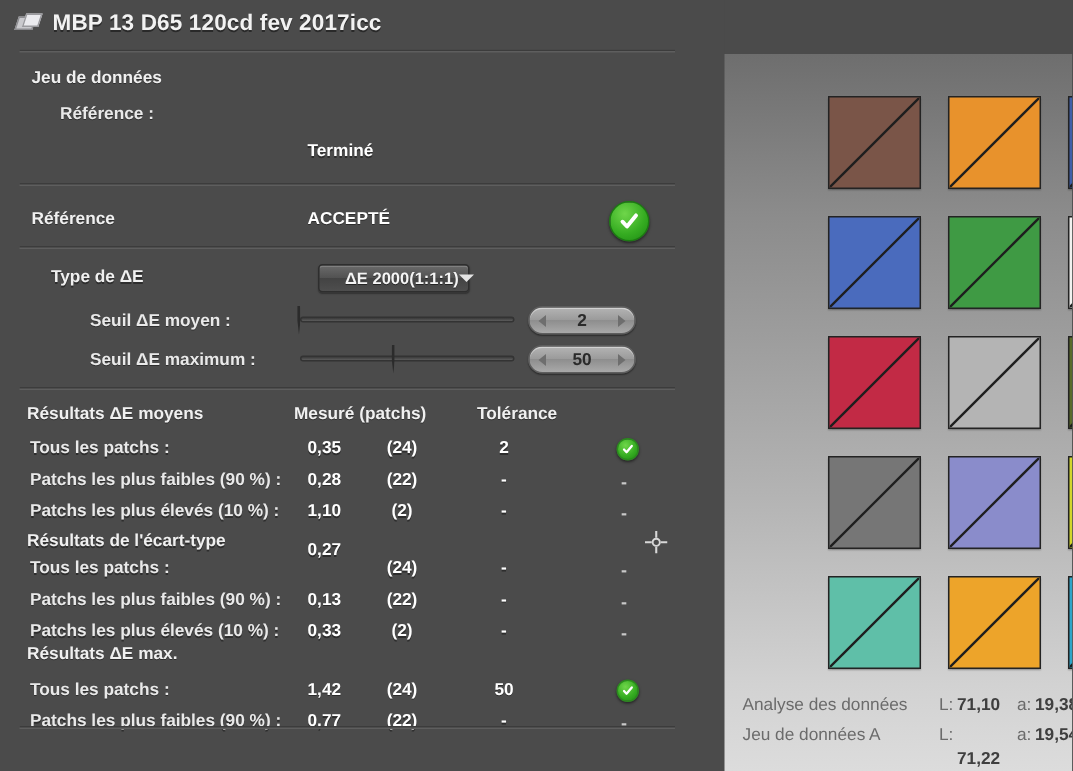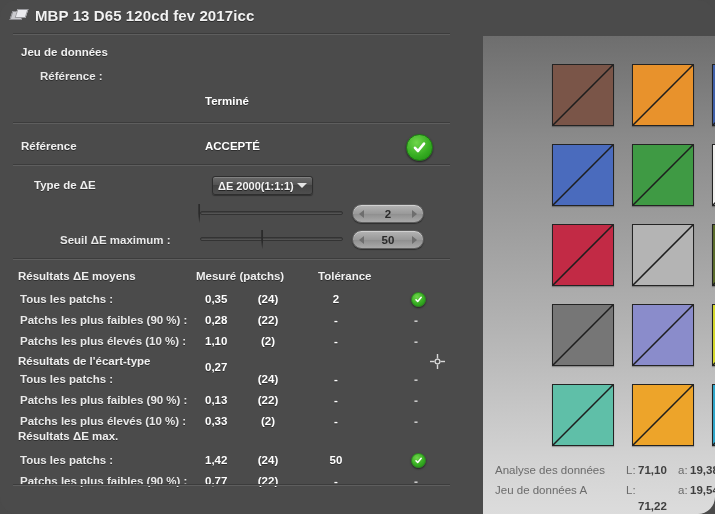--- a/index.html
+++ b/index.html
@@ -7,21 +7,20 @@
     width: 715px; height: 514px;
     overflow: hidden;
     background: #4a4a4a;
     font-family: "Liberation Sans", sans-serif;
   }
   #root {
     position: relative;
     width: 715px; height: 514px;
     background: #4b4b4b;
     overflow: hidden;
-    border-radius: 17px;
   }
 
   
   .left-panel {
     position: absolute;
     left: 0; top: 0;
     width: 483px; height: 514px;
     background: #4b4b4b;
   }
 
@@ -114,21 +113,21 @@
   
   .dropdown {
     position: absolute;
     height: 19px;
     border-radius: 3px;
     background: linear-gradient(to bottom, #6a6a6a 0%, #525252 48%, #434343 50%, #4e4e4e 100%);
     border: 1px solid #2e2e2e;
     box-shadow: inset 0 1px 0 rgba(255,255,255,0.16), 0 1px 1px rgba(0,0,0,0.35);
     display: flex; align-items: center;
     box-sizing: border-box;
-    padding: 0 5px;
+    padding: 0 17px;
   }
   .dropdown .dd-text {
     font-size: 11px; font-weight: bold; color: #f4f4f4;
     text-shadow: 0 1px 0 rgba(0,0,0,0.5);
     white-space: nowrap;
   }
   .dd-arrow {
     margin-left: auto;
     width: 0; height: 0;
     border-left: 5px solid transparent;
@@ -263,20 +262,21 @@
 
     <div class="divider" style="top:164px;"></div>
 
     <div class="sec-title" style="left:34px; top:179px;">Type de ΔE</div>
 
     <div class="dropdown" style="left:212px; top:176px; width:101px;">
       <span class="dd-text">ΔE 2000(1:1:1)</span>
       <span class="dd-arrow"></span>
     </div>
 
+    <div class="lbl-r" style="left:60px; top:208px; width:135px;">Seuil ΔE moyen :</div>
     <div class="slider-track" style="left:200px; top:211px; width:143px;">
       <span class="slider-thumb" id="thumb-mean" style="left: -2.71px; top: -7px;"><span class="tshape"></span></span>
     </div>
     <div class="stepper" style="left:352px; top:204px;">
       <span class="st-arrow left"></span>
       <span class="sv">2</span>
       <span class="st-arrow right"></span>
     </div>
 
     <div class="lbl-r" style="left:60px; top:234px; width:135px;">Seuil ΔE maximum :</div>

